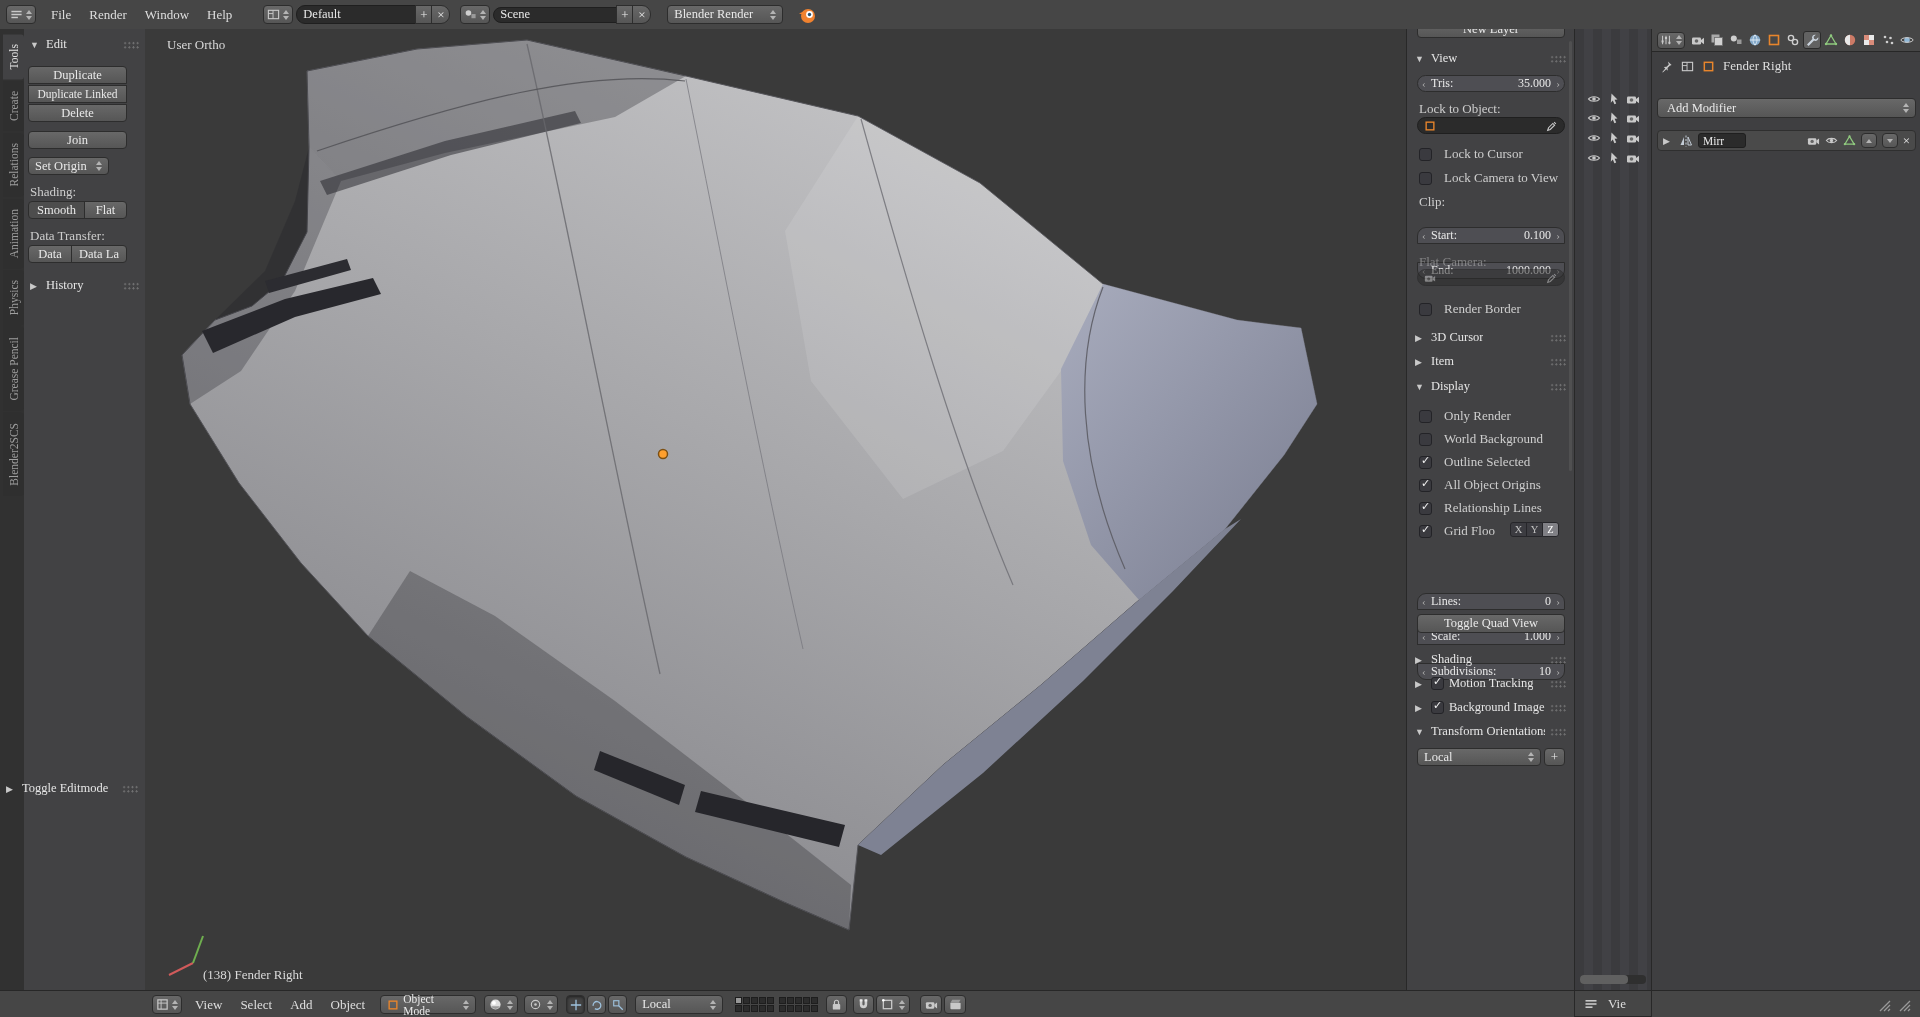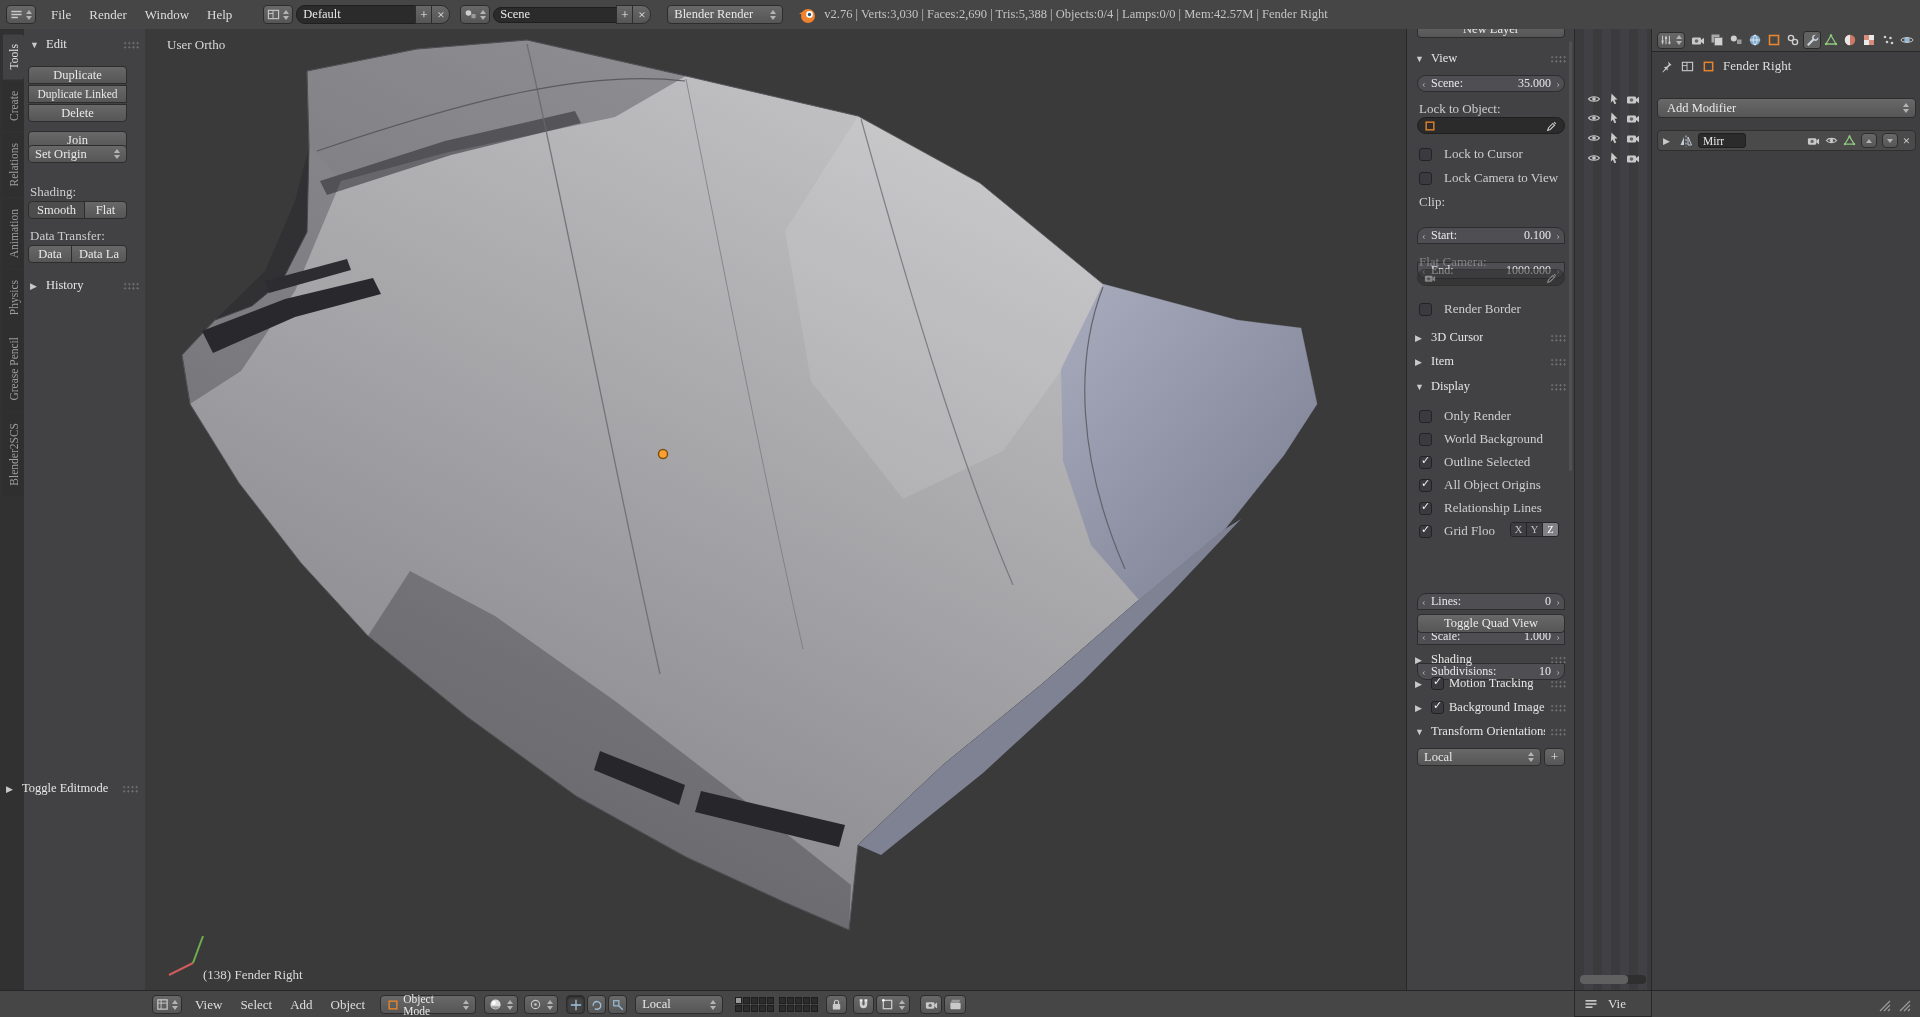--- a/index.html
+++ b/index.html
@@ -252,21 +252,20 @@
     <div class="drop" style="width:116px;height:19px;margin-left:16px">
       <span>Blender Render</span>
       <span class="ud">
           <i class="u"></i>
           <i class="d"></i>
         </span>
     </div>
     <svg class="ic" width="18" height="18" style="margin-left:15px">
         <use href="#i-blender"></use>
       </svg>
-    <span class="stats" style="margin-left:8px">v2.76 | Verts:3,030 | Faces:2,690 | Tris:5,388 | Objects:0/4 | Lamps:0/0 | Mem:42.57M | Fender Right</span>
   </div>
 
   <div class="abs" style="left:0;top:29px;width:24px;height:961px;background:#313131;border-right:1px solid #262626">
     <div style="display:flex;flex-direction:column;gap:2px;padding-top:5px;align-items:flex-end">
       <div class="vtab on">Tools</div>
       <div class="vtab">Create</div>
       <div class="vtab">Relations</div>
       <div class="vtab">Animation</div>
       <div class="vtab">Physics</div>
       <div class="vtab">Grease Pencil</div>
@@ -277,21 +276,21 @@
   <div class="abs" style="left:24px;top:29px;width:121px;height:961px;background:#424244;border-right:1px solid #262626">
     <div class="abs phead" style="left:6px;top:8px;width:110px">
       <span class="tri o"></span>
       <span class="t">Edit</span>
       <span class="grip"></span>
     </div>
     <div class="abs btn" style="left:4px;top:37px;width:99px;border-radius:4px 4px 0 0">Duplicate</div>
     <div class="abs btn" style="left:4px;top:56px;width:99px;border-radius:0;font-size:11.5px">Duplicate Linked</div>
     <div class="abs btn" style="left:4px;top:75px;width:99px;border-radius:0 0 4px 4px">Delete</div>
     <div class="abs btn" style="left:4px;top:102px;width:99px">Join</div>
-    <div class="abs drop" style="left:4px;top:116px;width:99px">
+    <div class="abs drop" style="left:4px;top:128px;width:81px">
       <span>Set Origin</span>
       <span class="ud">
           <i class="u"></i>
           <i class="d"></i>
         </span>
     </div>
     <div class="abs lbl" style="left:6px;top:155px">Shading:</div>
     <div class="abs btn" style="left:4px;top:172px;width:57px;border-radius:4px 0 0 4px;background:#4d4d4d">Smooth</div>
     <div class="abs btn" style="left:60px;top:172px;width:43px;border-radius:0 4px 4px 0">Flat</div>
     <div class="abs lbl" style="left:6px;top:199px">Data Transfer:</div>
@@ -351,21 +350,21 @@
   </div>
 
   <div class="abs" style="left:1406px;top:29px;width:168px;height:961px;background:#424244;border-left:1px solid #282828;overflow:hidden">
     <div class="abs btn" style="left:10px;top:-9px;width:148px;height:18px">New Layer</div>
     <div class="abs phead" style="left:8px;top:22px;width:152px">
       <span class="tri o"></span>
       <span class="t">View</span>
       <span class="grip"></span>
     </div>
     <div class="abs num" style="left:10px;top:46px;width:148px">
-      <span class="nl">Scene:</span>
+      <span class="nl">Tris:</span>
       <span class="nv">35.000</span>
     </div>
     <div class="abs lbl" style="left:12px;top:72px">Lock to Object:</div>
     <div class="abs dfield" style="left:10px;top:88px;width:148px">
       <svg class="ic" width="12" height="12">
           <use href="#i-cube"></use>
         </svg>
       <span style="flex:1"></span>
       <svg class="ic" width="12" height="12">
           <use href="#i-dropper"></use>

